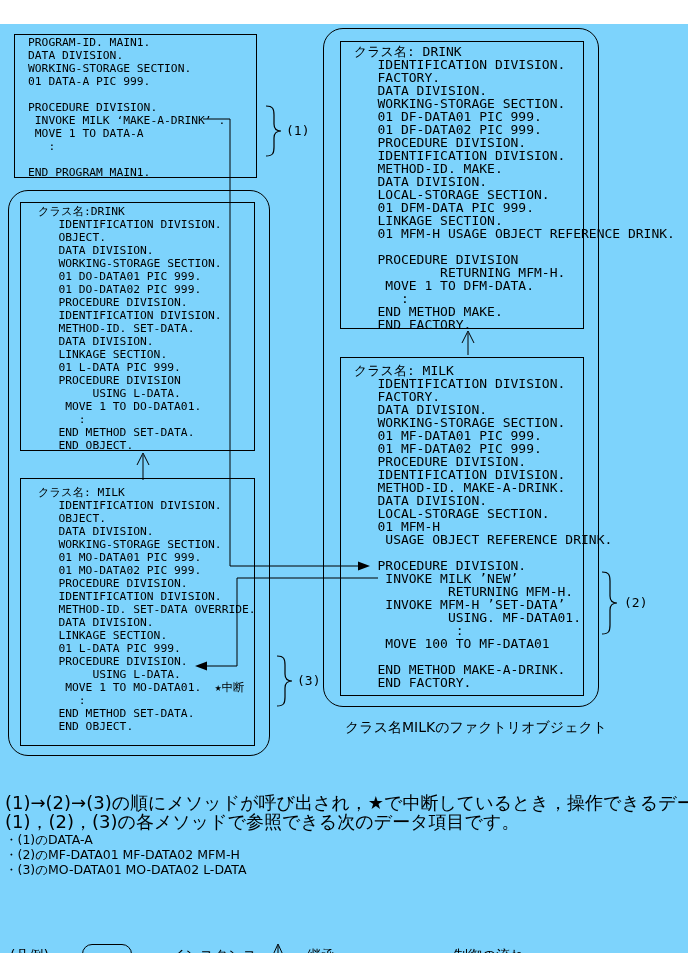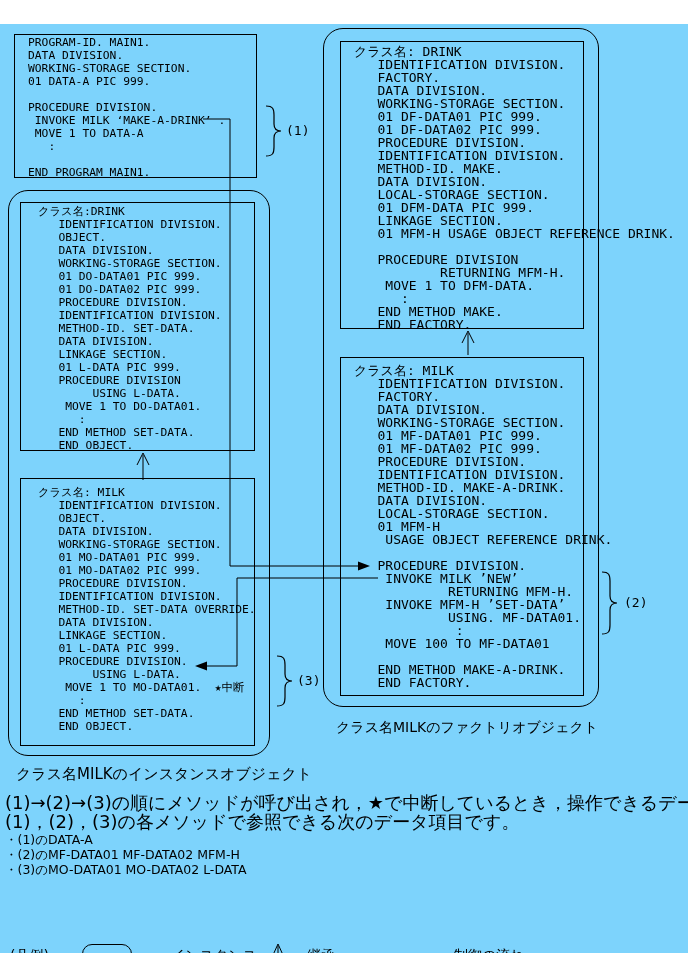--- a/index.html
+++ b/index.html
@@ -134,22 +134,21 @@
     INVOKE MILK ’NEW’
             RETURNING MFM-H.
     INVOKE MFM-H ’SET-DATA’
             USING. MF-DATA01.
              :
     MOVE 100 TO MF-DATA01
 
    END METHOD MAKE-A-DRINK.
    END FACTORY.</pre>
 
-  <div class="jp" style="left:16px;top:741px;font-size:15px;">クラス名MILKのインスタンスオブジェクト</div>
-  <div class="jp" style="left:336px;top:695px;font-size:14px;">クラス名MILKのファクトリオブジェクト</div>
+  <div class="jp" style="left:345px;top:695px;font-size:14px;">クラス名MILKのファクトリオブジェクト</div>
 
   <div class="anno" style="left:286px;top:99px;">(1)</div>
   <div class="anno" style="left:624px;top:571px;">(2)</div>
   <div class="anno" style="left:297px;top:649px;">(3)</div>
 
   <div class="jp para" style="left:5px;top:769px;">(1)→(2)→(3)の順にメソッドが呼び出され，★で中断しているとき，操作できるデータ項目は
 (1)，(2)，(3)の各メソッドで参照できる次のデータ項目です。</div>
   <div class="jp bullets" style="left:5px;top:808px;">・(1)のDATA-A
 ・(2)のMF-DATA01 MF-DATA02 MFM-H
 ・(3)のMO-DATA01 MO-DATA02 L-DATA</div>

